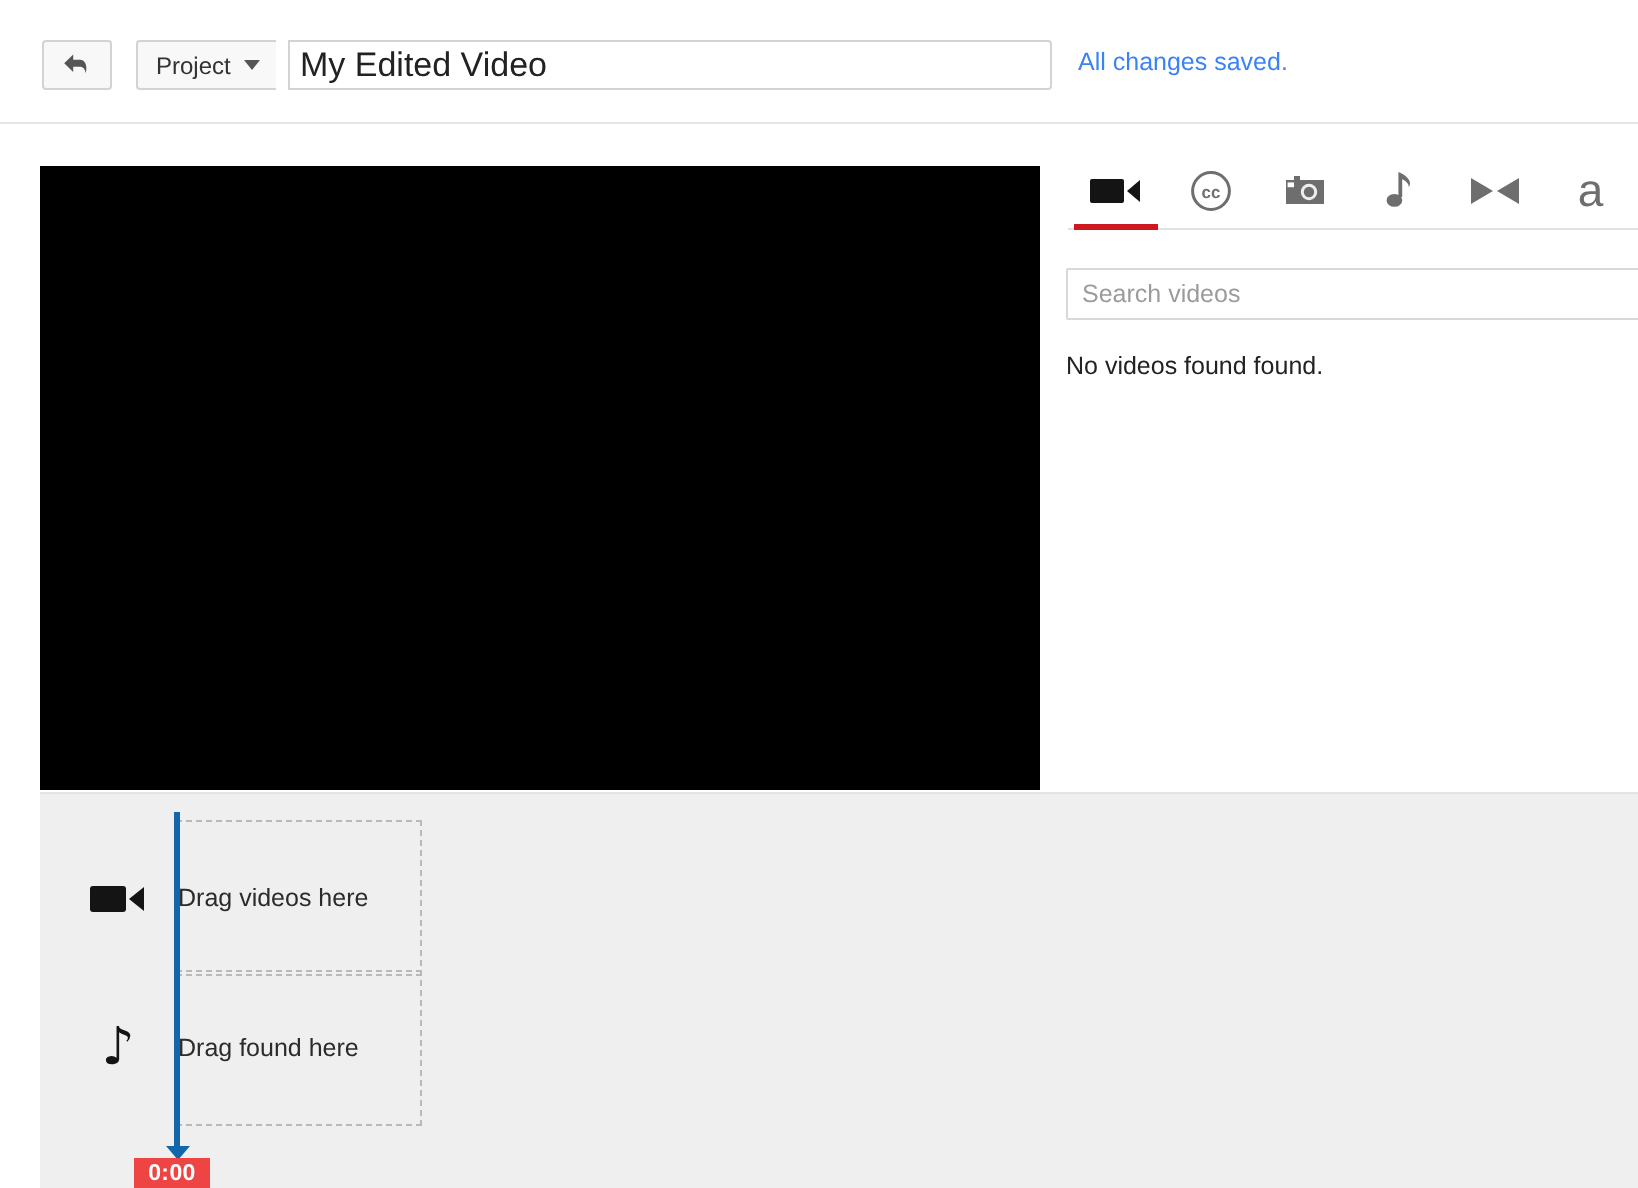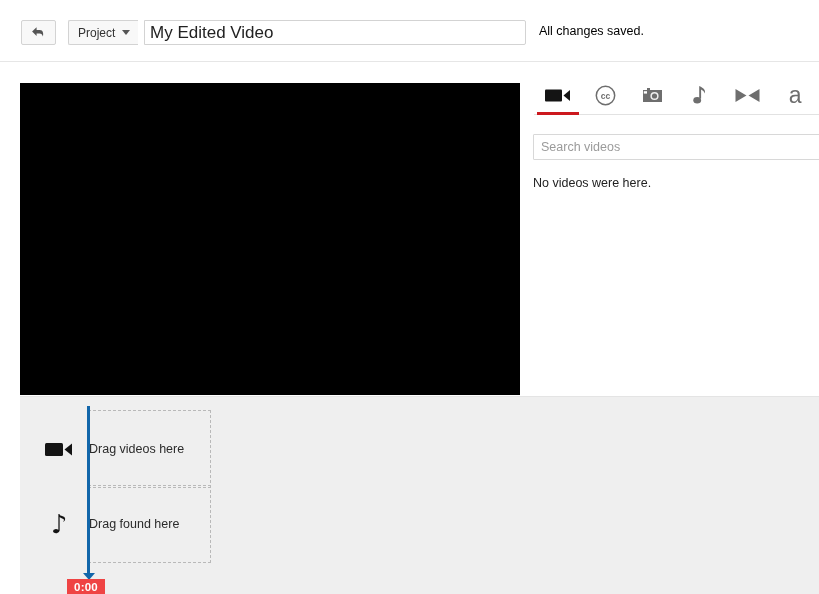--- a/index.html
+++ b/index.html
@@ -60,21 +60,21 @@
     font-size: 17px; color: #222222;
     background: #ffffff;
     border: 1px solid #d3d3d3;
     border-radius: 0 2px 2px 0;
     outline: none;
   }
   #project-title-input::placeholder { color: #aaaaaa; }
 
   #save-status {
     position: absolute; left: 539px; top: 24px;
-    font-size: 12.5px; color: #000000; white-space: nowrap;
+    font-size: 12.5px; color: #3b82f6; white-space: nowrap;
   }
 
   
   #preview-panel {
     position: absolute; left: 20px; top: 83px;
     width: 500px; height: 312px;
     background: #000000;
   }
 
   
@@ -270,21 +270,21 @@
 
       <div class="media-tab">
         <span class="tab-letter">a</span>
       </div>
 
     </div>
   </div>
 
   <input id="media-search-input" type="text" placeholder="Search videos" style="">
 
-  <div id="media-empty-message">No videos were here.</div>
+  <div id="media-empty-message">No videos found found.</div>
 
   <div id="timeline">
 
     <div id="track-video" class="track">
       <div class="track-icon">
         <svg width="28" height="18" viewBox="0 0 28 18" aria-hidden="true">
           <rect x="0" y="3" width="18" height="13" rx="1.5" fill="#141414"></rect>
           <path d="M19.5 9.5 L27 3.5 L27 15.5 Z" fill="#141414"></path>
         </svg>
       </div>

